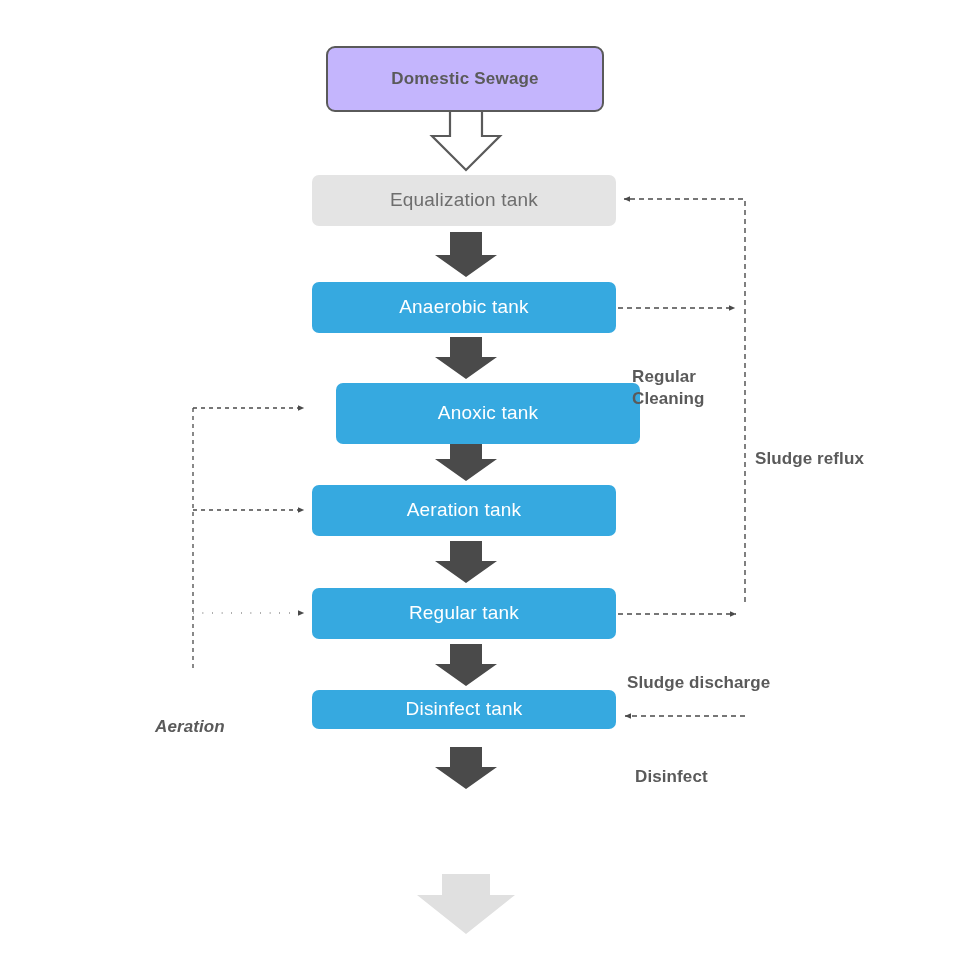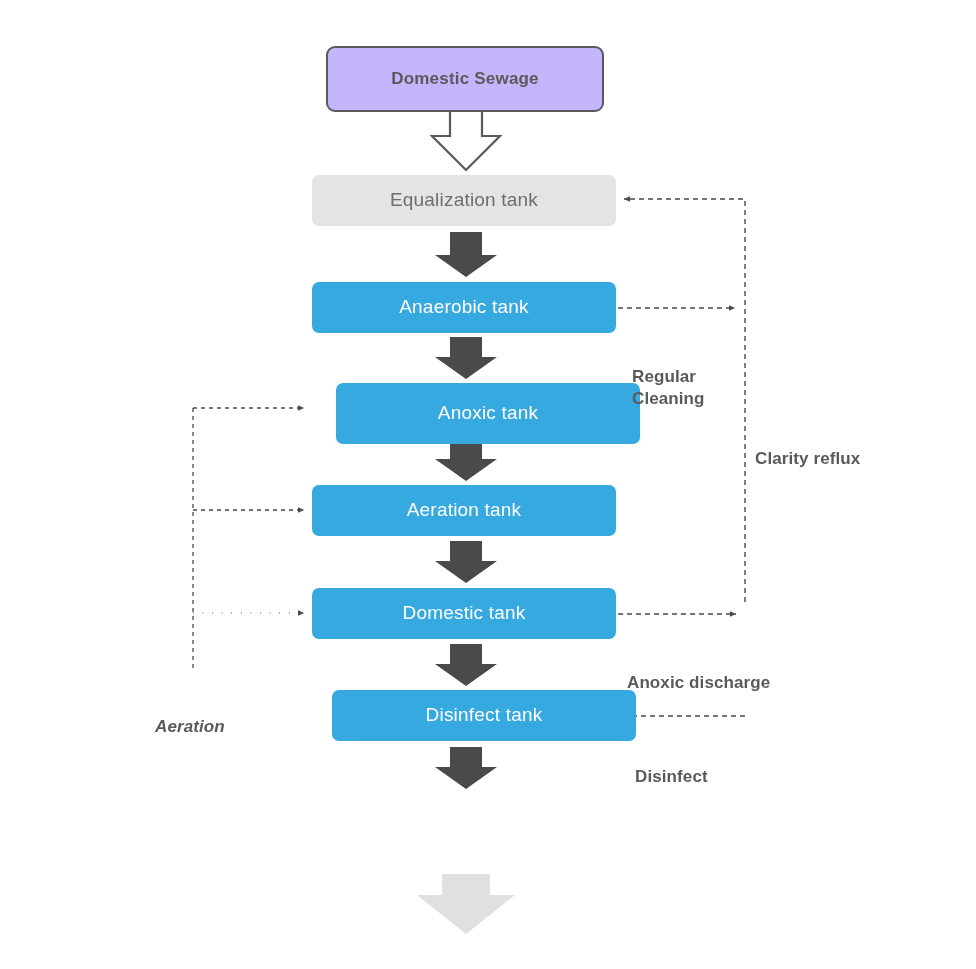--- a/index.html
+++ b/index.html
@@ -128,32 +128,32 @@
 
   <div class="node node-blue" style="left:312px; top:383px; width:304px; height:61px;margin-left:24px;">
     <span>Anoxic tank</span>
   </div>
 
   <div class="node node-blue" style="left:312px; top:485px; width:304px; height:51px;">
     <span>Aeration tank</span>
   </div>
 
   <div class="node node-blue" style="left:312px; top:588px; width:304px; height:51px;">
-    <span>Domestic tank</span>
+    <span>Regular tank</span>
   </div>
 
-  <div class="node node-blue" style="left:312px; top:690px; width:304px; height:51px;margin-left:20px;">
+  <div class="node node-blue" style="left:312px; top:690px; width:304px; height:39px;">
     <span>Disinfect tank</span>
   </div>
 
 
   <div class="edge-label" style="left:632px; top:322px;">Regular
 Cleaning</div>
 
-  <div class="edge-label" style="left:755px; top:404px;">Clarity reflux</div>
+  <div class="edge-label" style="left:755px; top:404px;">Sludge reflux</div>
 
-  <div class="edge-label" style="left:627px; top:628px;">Anoxic discharge</div>
+  <div class="edge-label" style="left:627px; top:628px;">Sludge discharge</div>
 
   <div class="edge-label" style="left:635px; top:722px;">Disinfect</div>
 
   <div class="edge-label" style="left:155px; top:672px;font-style:italic;">Aeration</div>
 
 </div>
 
 </body></html>

